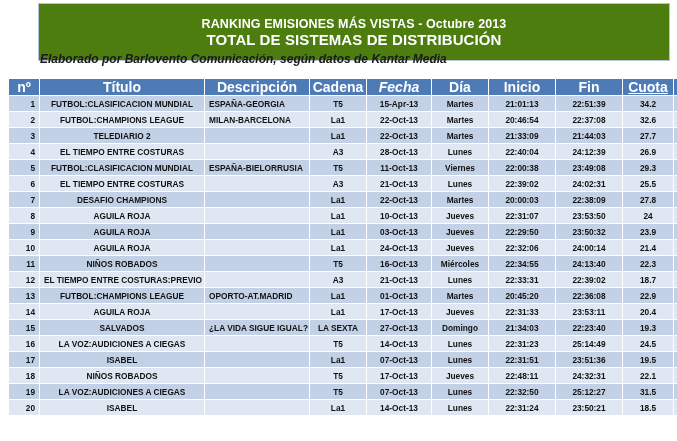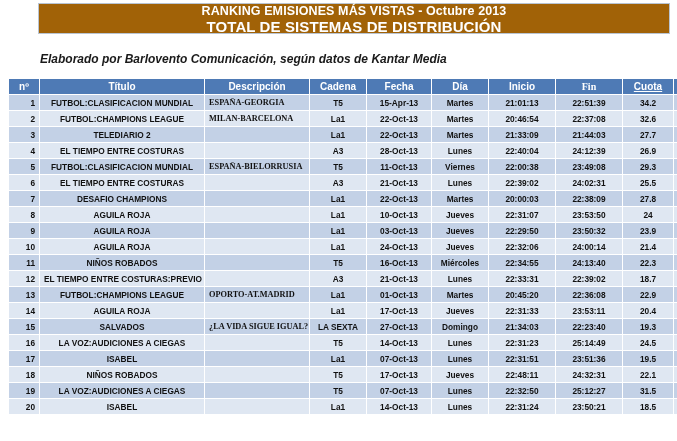--- a/index.html
+++ b/index.html
@@ -14,22 +14,22 @@
     overflow: hidden;
     position: relative;
   }
 
   
   .title-banner {
     position: absolute;
     left: 38px;
     top: 3px;
     width: 632px;
-    height: 31px;
-    background: #a16207;
+    height: 58px;
+    background: #4d7c0f;
     border: 1px solid #b9c4d2;
     box-sizing: border-box;
     display: flex;
     flex-direction: column;
     align-items: center;
     justify-content: center;
     gap: 2px;
   }
   .title-line1 {
     color: #ffffff;
@@ -68,21 +68,21 @@
   }
   table.ranking {
     border-collapse: separate;
     border-spacing: 1px 1px;
     width: 662px;
     table-layout: fixed;
   }
   table.ranking th {
     background: #4e7ab5;
     color: #ffffff;
-    font-size: 10px;
+    font-size: 14px;
     font-weight: bold;
     height: 15px;
     padding: 0 2px;
     text-align: center;
     white-space: nowrap;
     vertical-align: middle;
   }
   table.ranking td {
     font-size: 8.3px;
     font-weight: bold;
@@ -91,43 +91,43 @@
     padding: 0 4px;
     vertical-align: middle;
     white-space: nowrap;
     overflow: hidden;
   }
   tr.row-a td { background: #c3d1e6; }
   tr.row-b td { background: #dfe7f2; }
 
   td.c-num    { text-align: right; padding-right: 5px; }
   td.c-titulo { text-align: center;  padding-left: 4px; }
-  td.c-desc   { text-align: left;  padding-left: 4px; font-family: Liberation Serif, serif; }
+  td.c-desc   { text-align: left;  padding-left: 4px; }
   td.c-cadena,
   td.c-fecha,
   td.c-dia,
   td.c-inicio,
   td.c-fin,
   td.c-cuota  { text-align: center; }
 
   
   td.c-am {
     padding: 0;
     position: relative;
     text-align: center;
   }
 
   th.h-num    { width: 26px; }
   th.h-titulo { width: 160px; }
   th.h-desc   { width: 100px; }
   th.h-cadena { width: 52px; }
-  th.h-fecha  { width: 60px; }
+  th.h-fecha  { width: 60px; font-style: italic; }
   th.h-dia    { width: 52px; }
   th.h-inicio { width: 62px; }
-  th.h-fin    { width: 62px; font-family: Liberation Serif, serif; }
+  th.h-fin    { width: 62px; }
   th.h-cuota  { width: 46px; text-decoration: underline; }
   th.h-am     { width: 56px; }
 </style>
 </head>
 <body>
 
 <div class="title-banner">
   <div class="title-line1">RANKING EMISIONES MÁS VISTAS - Octubre 2013</div>
   <div class="title-line2">TOTAL DE SISTEMAS DE DISTRIBUCIÓN</div>
 </div>

